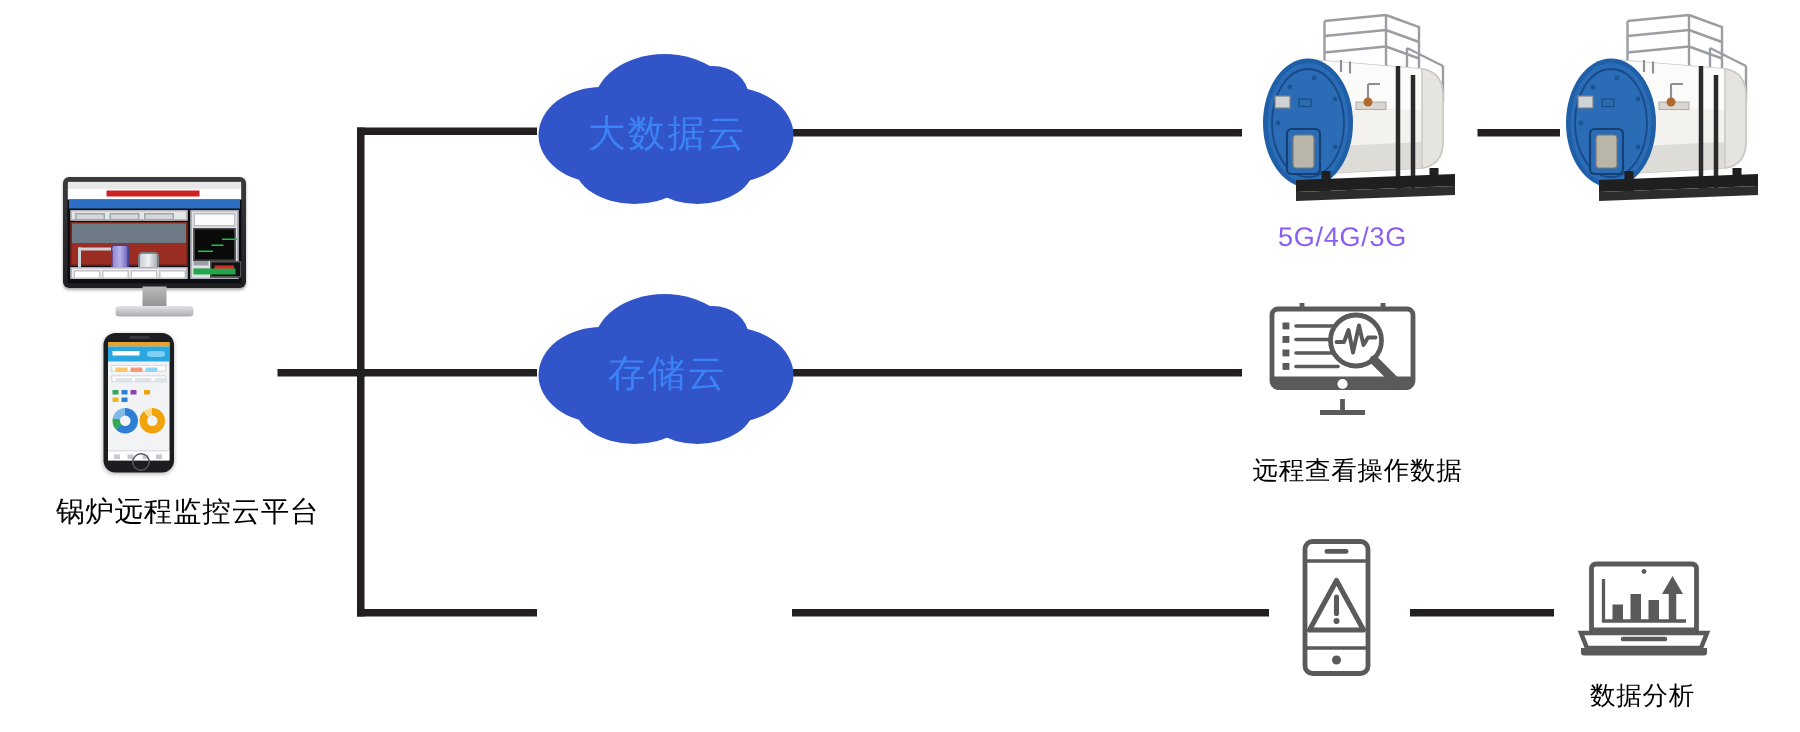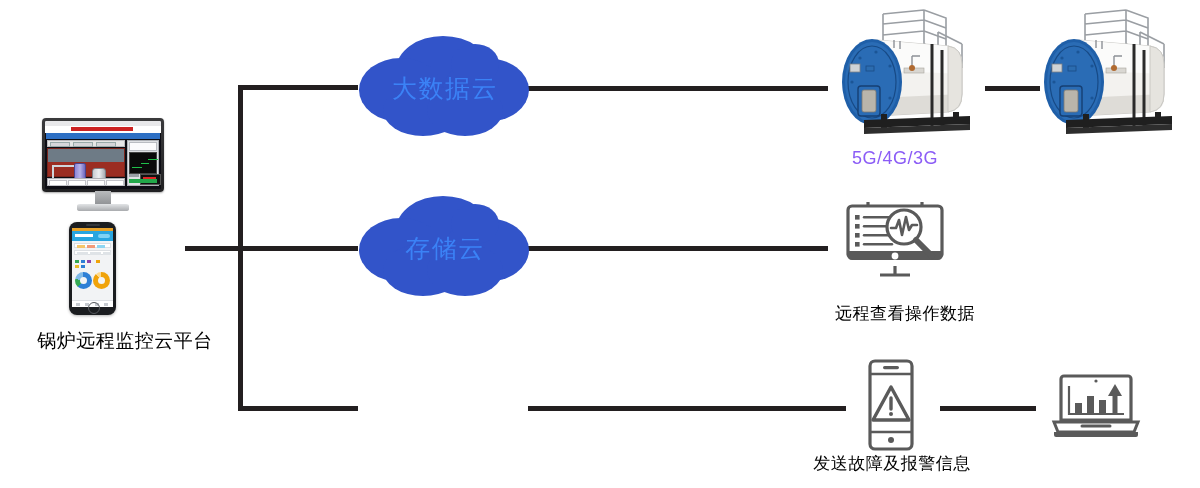--- a/index.html
+++ b/index.html
@@ -451,21 +451,20 @@
     <svg width="62" height="94" viewBox="0 0 62 94" xmlns="http://www.w3.org/2000/svg" aria-hidden="true">
       <rect x="10" y="3" width="42" height="88" rx="5" fill="#ffffff" stroke="#5a5a5a" stroke-width="3.2"></rect>
       <path d="M10 16 L52 16 M10 74 L52 74" stroke="#5a5a5a" stroke-width="2.4"></path>
       <rect x="23" y="8" width="16" height="3.2" rx="1.6" fill="#5a5a5a"></rect>
       <circle cx="31" cy="82" r="3" fill="#5a5a5a"></circle>
       <path d="M31 29 L49 62 L13 62 Z" fill="none" stroke="#5a5a5a" stroke-width="3.4" stroke-linejoin="round"></path>
       <path d="M31 40 L31 51" stroke="#5a5a5a" stroke-width="3.4" stroke-linecap="round"></path>
       <circle cx="31" cy="56" r="2" fill="#5a5a5a"></circle>
     </svg>
   </div>
-  <div class="caption caption-cn" style="left:790px; top:452px; width:204px;">发送故障及报警信息</div>
 
   <div class="icon-svg" style="left:1048px; top:370px;">
     <svg width="96" height="74" viewBox="0 0 96 74" xmlns="http://www.w3.org/2000/svg" aria-hidden="true">
 
       <path d="M16 6 L80 6 a3 3 0 0 1 3 3 L83 50 L13 50 L13 9 a3 3 0 0 1 3 -3 Z" fill="#ffffff" stroke="#5a5a5a" stroke-width="3.2"></path>
       <circle cx="48" cy="11" r="1.6" fill="#5a5a5a"></circle>
 
       <path d="M21 16 L21 44 L76 44" fill="none" stroke="#5a5a5a" stroke-width="2.2"></path>
 
       <g fill="#5a5a5a">
@@ -475,14 +474,15 @@
       </g>
 
       <path d="M67 44 L67 23" stroke="#5a5a5a" stroke-width="5"></path>
       <path d="M67 14 L74 26 L60 26 Z" fill="#5a5a5a"></path>
 
       <path d="M6 52 L90 52 L86 62 L10 62 Z" fill="#ffffff" stroke="#5a5a5a" stroke-width="3"></path>
       <path d="M34 56 L62 56" stroke="#5a5a5a" stroke-width="3" stroke-linecap="round"></path>
       <path d="M6 62 L90 62 L90 65 a2 2 0 0 1 -2 2 L8 67 a2 2 0 0 1 -2 -2 Z" fill="#5a5a5a"></path>
     </svg>
   </div>
+  <div class="caption caption-cn" style="left:1020px; top:452px; width:150px;">数据分析</div>
 
 </div>
 
 </body></html>

